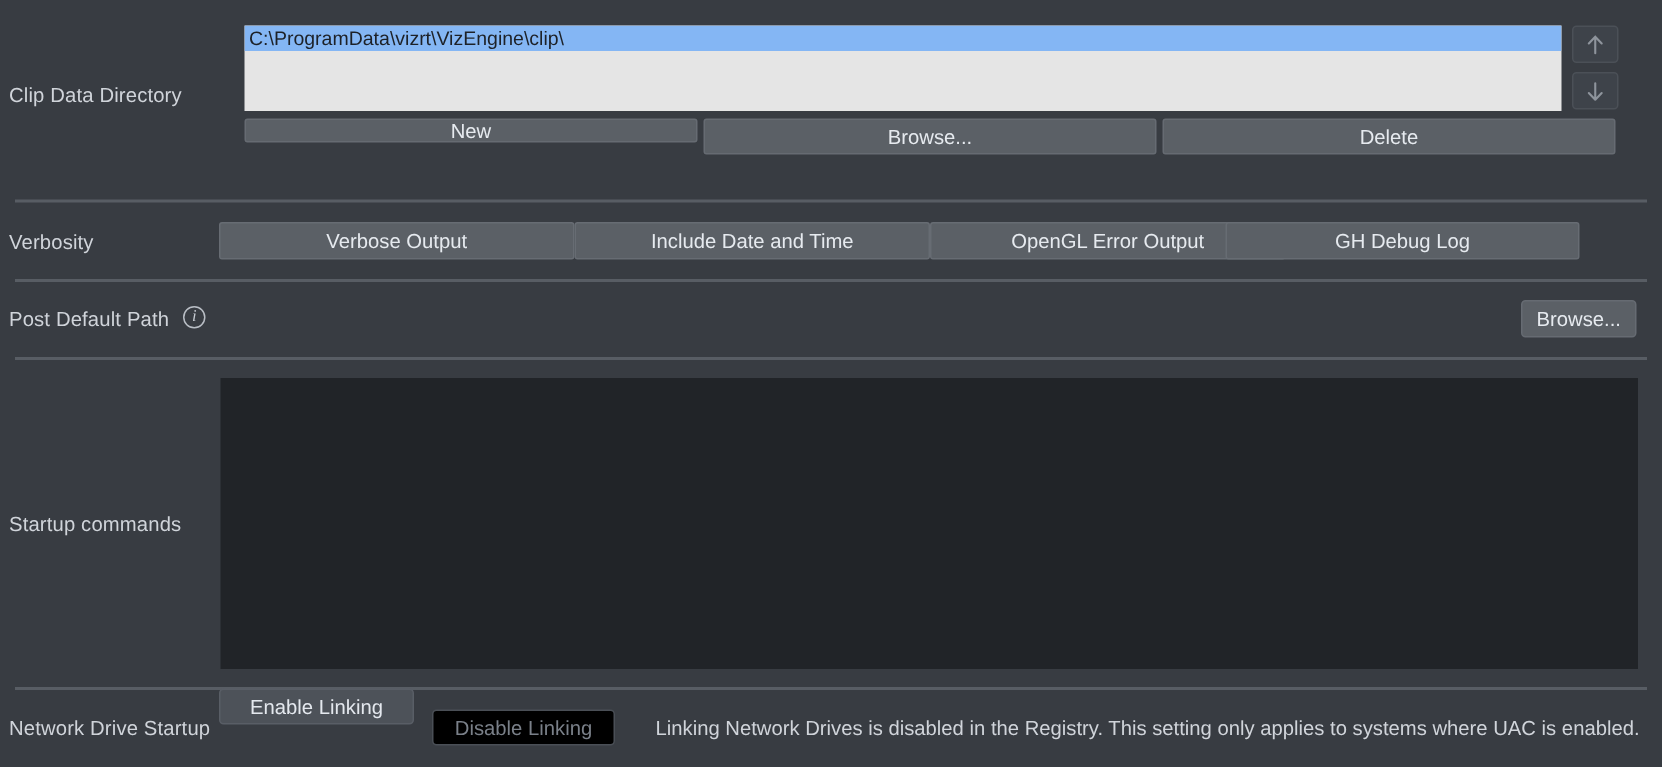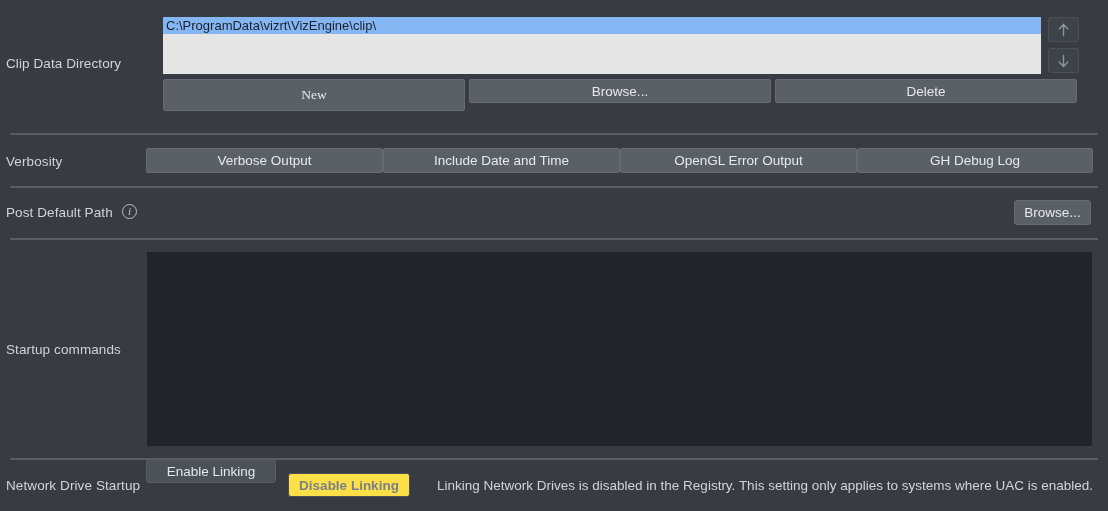--- a/index.html
+++ b/index.html
@@ -94,24 +94,23 @@
     align-items: center;
     justify-content: center;
     white-space: nowrap;
     user-select: none;
   }
   .btn.flat {
     border-radius: 2px;
   }
 
   .btn.disabled {
-    background: #fde047;
+    background: #000000;
     border-color: #4a4f56;
     color: #7a8089;
-    font-weight: bold;
   }
   .btn.soft {
     background: #4d5259;
     border: 1px solid #595e66;
     color: #e4e8ee;
   }
 
   
   .vbtn {
     position: absolute;
@@ -206,32 +205,32 @@
   </div>
 
   <div class="arrow-btn" style="top:48px;">
     <span>
       <svg width="13" height="14" viewBox="0 0 13 14">
         <path d="M6.5 12.5 L6.5 1.5 M6.5 12.5 L2.2 8 M6.5 12.5 L10.8 8" stroke="#8e949c" stroke-width="1.4" fill="none" stroke-linecap="round"></path>
       </svg>
     </span>
   </div>
 
-  <div class="btn flat" style="left:163px; top:79px; width:302px; height:32px;font-family:Liberation Serif, serif;">New</div>
+  <div class="btn flat" style="left:163px; top:79px; width:302px; height:16px;">New</div>
   <div class="btn flat" style="left:469px; top:79px; width:302px; height:24px;">Browse...</div>
   <div class="btn flat" style="left:775px; top:79px; width:302px; height:24px;">Delete</div>
 
   <div class="sep" style="top:133px;"></div>
 
   <div class="label" style="top:154px;">Verbosity</div>
 
   <div class="vbtn" style="left:383px; width:237px;">Include Date and Time</div>
   <div class="vbtn" style="left:146px; width:237px;">Verbose Output</div>
   <div class="vbtn" style="left:620px; width:237px;">OpenGL Error Output</div>
-  <div class="vbtn" style="left:857px; width:236px;">GH Debug Log</div>
+  <div class="vbtn" style="left:817px; width:236px;">GH Debug Log</div>
 
   <div class="sep" style="top:186px;"></div>
 
   <div class="label" style="top:205px;">Post Default Path</div>
 
   <div class="info-icon" style="left:122px; top:204px;">i</div>
 
 
   <div class="btn" style="left:1014px; top:200px; width:77px; height:25px; border-radius:3px;">Browse...</div>
 

